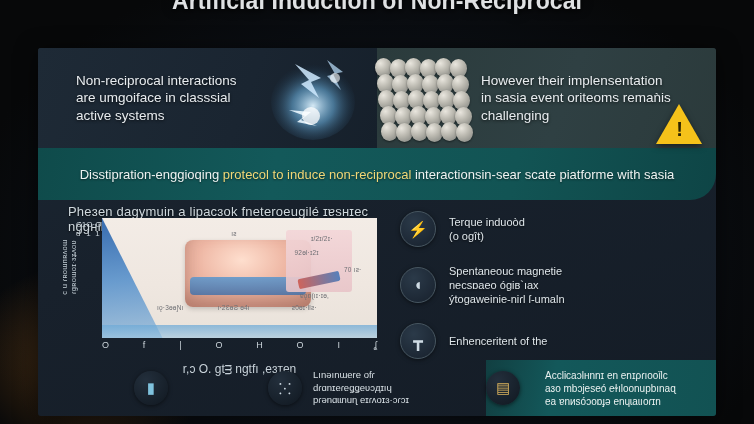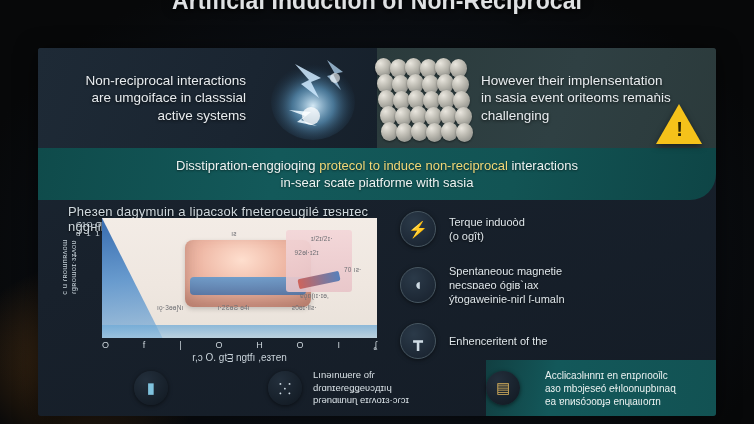--- a/index.html
+++ b/index.html
@@ -61,21 +61,21 @@
   .hero-right {
     background: linear-gradient(110deg, #2b3b3c 0%, #2f4043 55%, #2b3a3b 100%);
   }
   .hero-text {
     font-size: 13.5px;
     line-height: 17.5px;
     color: #e8ecef;
     text-shadow: 0 1px 3px rgba(0,0,0,0.7);
     position: relative; z-index: 3;
   }
-  .hero-left .hero-text { margin-left: 38px; width: 170px; text-align: right; }
+  .hero-left .hero-text { margin-left: 38px; width: 170px; }
   .hero-right .hero-text { margin-left: 104px; width: 190px; }
 
   
   .plasma {
     position: absolute; right: 16px; top: 6px; width: 96px; height: 88px;
     z-index: 2; pointer-events: none;
   }
 
   
   .lattice {
@@ -99,21 +99,21 @@
   .warn-bang {
     position: absolute; right: 33px; bottom: 9px; z-index: 5;
     color: #2a2200; font-size: 20px; font-weight: bold; line-height: 20px;
   }
 
   
   .banner {
     position: absolute; left: 0; top: 100px; width: 678px; height: 52px;
     background: linear-gradient(100deg, #0f4b4b 0%, #13595a 35%, #125454 70%, #0e4546 100%);
     border-radius: 0 0 26px 0;
-    display: flex; flex-direction: column;
+    display: flex; 
     align-items: center; justify-content: center;
     text-align: center;
   }
   .banner-line {
     font-size: 13px; line-height: 17px;
     color: #eef3f2;
     text-shadow: 0 1px 2px rgba(0,0,0,0.5);
   }
   .banner-line .hl { color: #f0d878; }
 
@@ -180,22 +180,22 @@
   .pnum {
     position: absolute; font-size: 6.5px; color: #6e6f74;
     letter-spacing: 0.2px; white-space: nowrap;
   }
   .xticks {
     position: absolute; left: 52px; top: 136px; width: 275px;
     display: flex; justify-content: space-between;
     font-size: 9px; color: #ccd5db;
   }
   .xlabel {
-    position: absolute; left: 52px; top: 148px; width: 275px;
-    text-align: center; font-size: 10px; color: #c8d2d9;
+    position: absolute; left: 52px; top: 158px; width: 275px;
+    text-align: center; font-size: 12px; color: #c8d2d9;
   }
 
   
   .bullets {
     position: absolute; left: 362px; top: 6px; width: 310px;
   }
   .bullet { display: flex; align-items: center; margin-bottom: 10px; height: 46px; }
   .b-icon {
     flex: 0 0 auto;
     width: 36px; height: 36px; border-radius: 50%;

